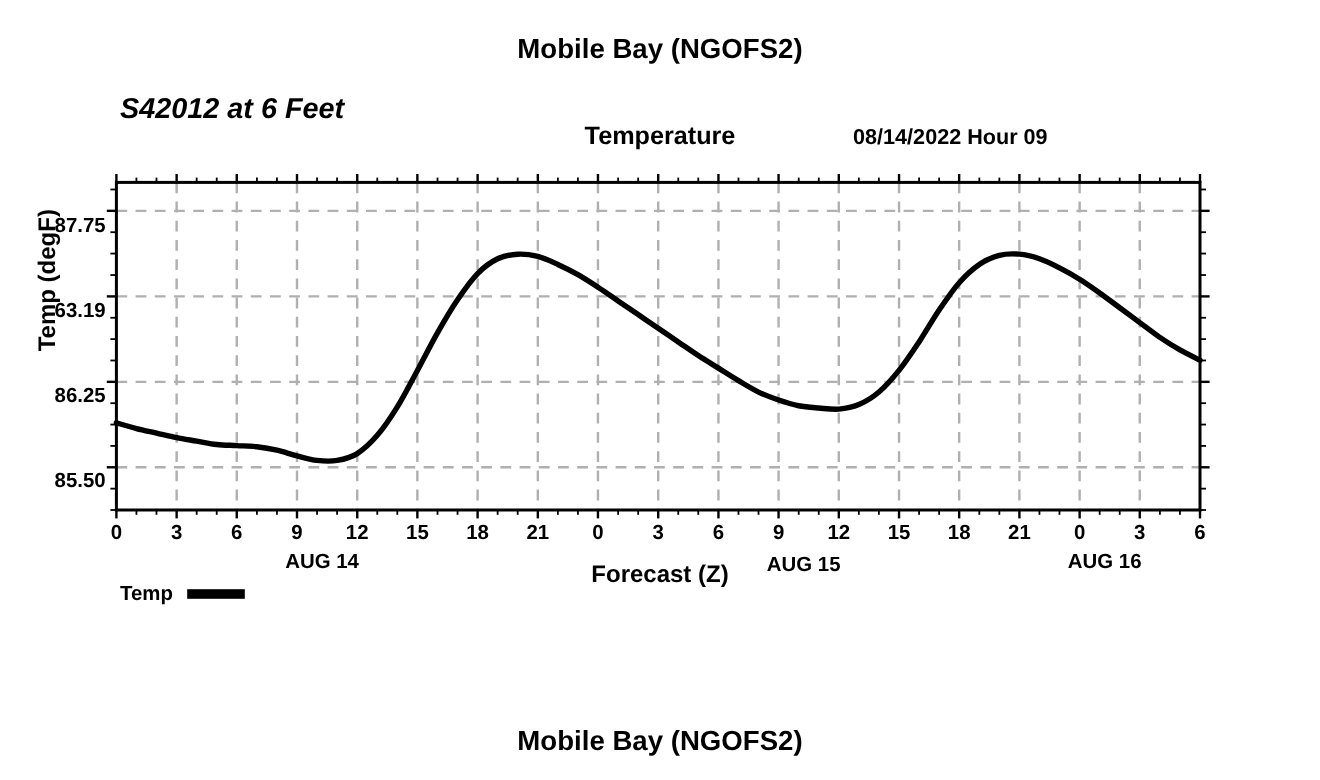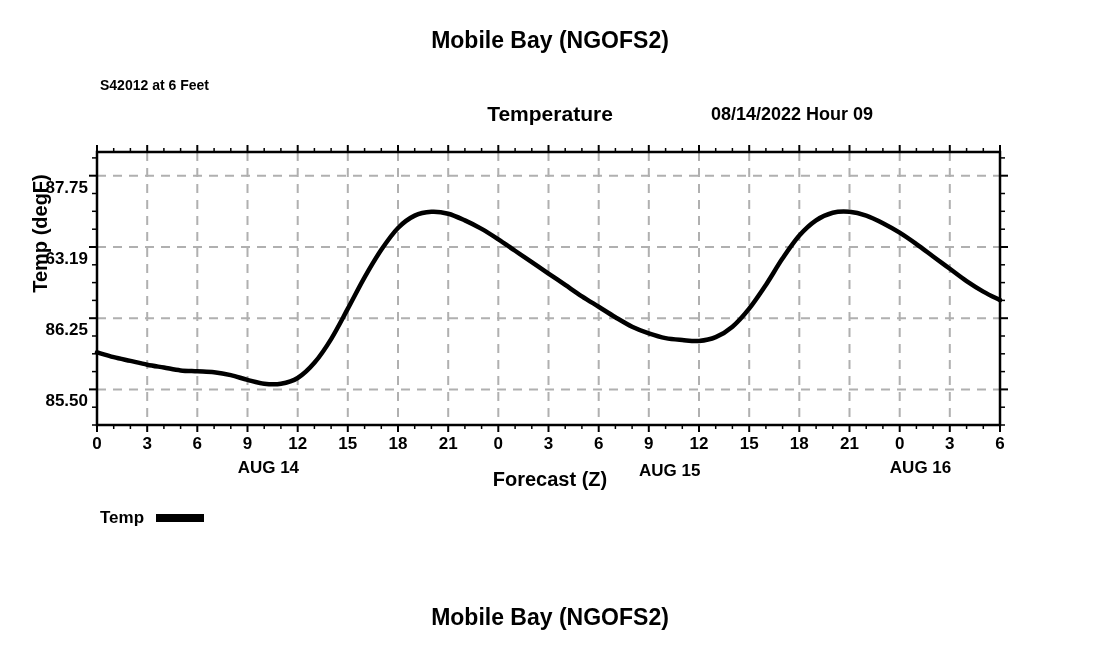--- a/index.html
+++ b/index.html
@@ -35,23 +35,24 @@
     top: 604px;
     left: 0;
     width: 1100px;
     text-align: center;
     font-size: 23px;
     font-weight: bold;
   }
   .station-line1 {
     top: 77px;
     left: 100px;
-    font-size: 14px;
+    font-size: 24px;
     font-weight: bold;
     white-space: pre;
+    font-style: italic;
   }
   .station-line2 {
     top: 104px;
     left: 100px;
     font-size: 18px;
     font-weight: bold;
     white-space: pre;
   }
   .subtitle-center {
     top: 102px;
@@ -108,21 +109,21 @@
     text-align: center;
     width: 40px;
   }
   .daylabel {
     font-size: 17px;
     font-weight: bold;
     width: 120px;
   }
 
   .legend {
-    top: 508px;
+    top: 485px;
     left: 100px;
     display: flex;
     align-items: center;
     gap: 12px;
     text-align: right;
   }
   .legend-label {
     font-size: 17px;
     font-weight: bold;
   }

